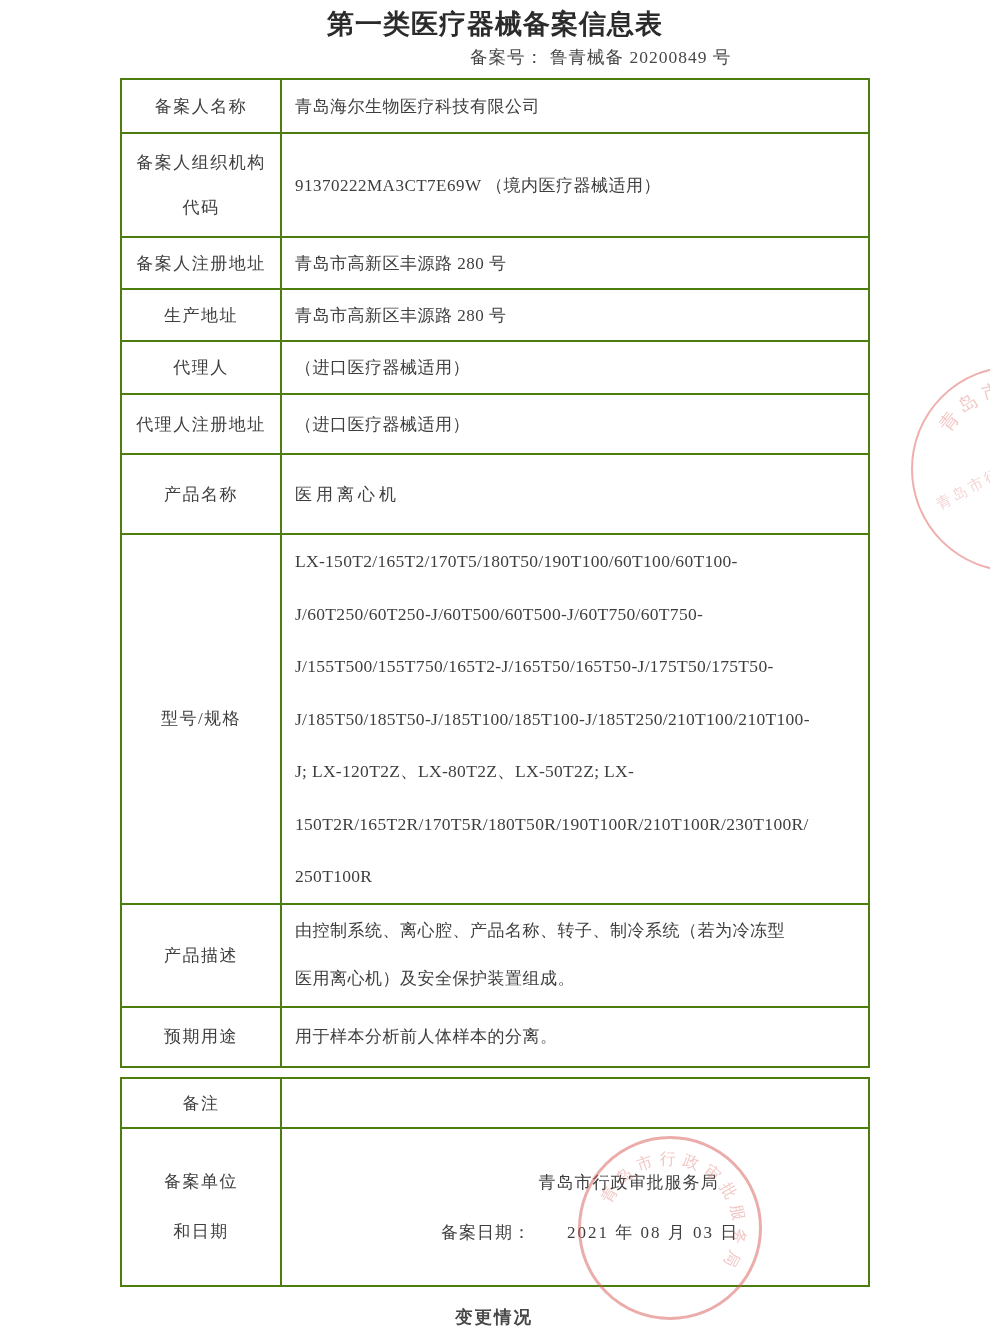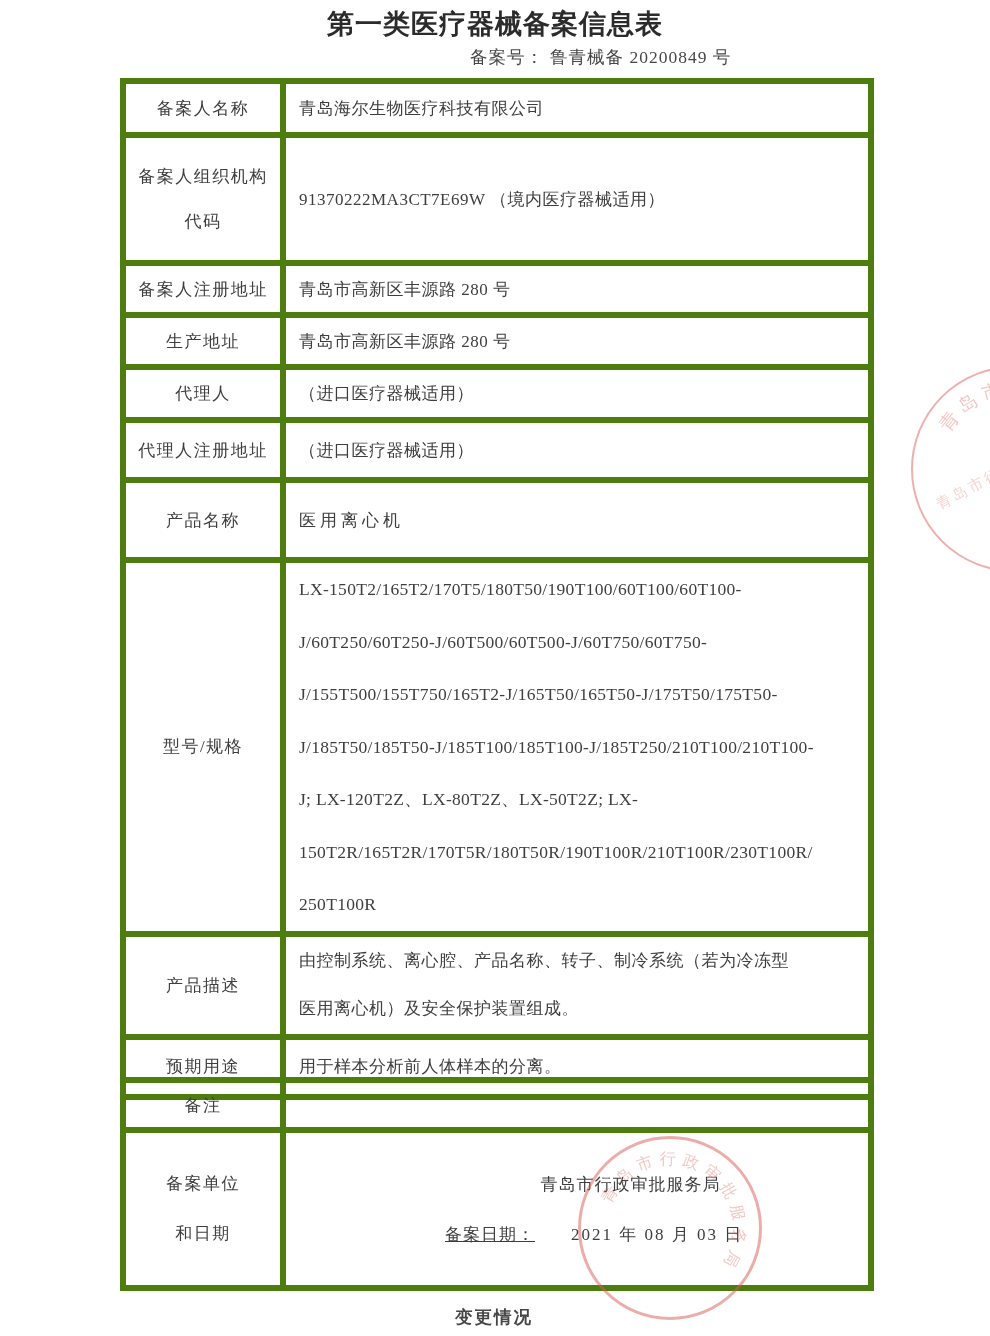--- a/index.html
+++ b/index.html
@@ -23,50 +23,50 @@
   }
   .record-line .rec-val { margin-left:6px; }
 
   table.doc-table {
     position:absolute; left:120px; width:748px;
     border-collapse:collapse; table-layout:fixed;
   }
   table.info-table  { top:78px; }
   table.remark-table{ top:1077px; }
   td {
-    border:6px solid #4d7c0f;
+    border:2px solid #4d7c0f;
     font-size:17px; vertical-align:middle;
     white-space:pre-line; color:#3e3e3e;
   }
   td.lbl { text-align:center; letter-spacing:1.5px; }
   td.val { padding-left:13px; letter-spacing:0.5px; }
 
   tr.row-name     { height:54px; }
-  tr.row-orgcode  { height:128px; }
+  tr.row-orgcode  { height:104px; }
   tr.row-regaddr  { height:52px; }
   tr.row-prodaddr { height:52px; }
   tr.row-agent    { height:53px;margin-top:38px; }
   tr.row-agentaddr{ height:60px; }
   tr.row-prodname { height:80px; }
   tr.row-models   { height:367px; }
   tr.row-desc     { height:103px; }
   tr.row-purpose  { height:60px; }
   tr.row-remark   { height:50px; }
   tr.row-filing   { height:158px; }
 
   tr.row-orgcode td.lbl { line-height:45px; }
   tr.row-filing  td.lbl { line-height:50px; }
   tr.row-models  td.val { line-height:52.5px; font-size:17.5px; letter-spacing:0.3px; }
   tr.row-desc    td.val { line-height:48px; }
   tr.row-prodname td.val{ letter-spacing:4px; }
 
   .filing-cell { display:flex; flex-direction:column; justify-content:center; gap:27px; }
   .filing-org  { text-align:center; padding-left:94px; letter-spacing:1px; }
   .filing-date-line { display:flex; margin-left:146px; white-space:nowrap; }
-  .filing-date-label { letter-spacing:1px;text-decoration:underline; }
+  .filing-date-label { letter-spacing:1px; }
   .filing-date-value { margin-left:36px; letter-spacing:2px; }
 
   .doc-footer {
     position:absolute; top:1305px; left:120px; width:748px;
     text-align:center; font-size:17.5px; letter-spacing:2px; color:#474747;font-weight:bold;
   }
 
   .seal { position:absolute; border-radius:50%; pointer-events:none; }
   .seal svg { position:absolute; left:0; top:0; }
   .seal-right {

